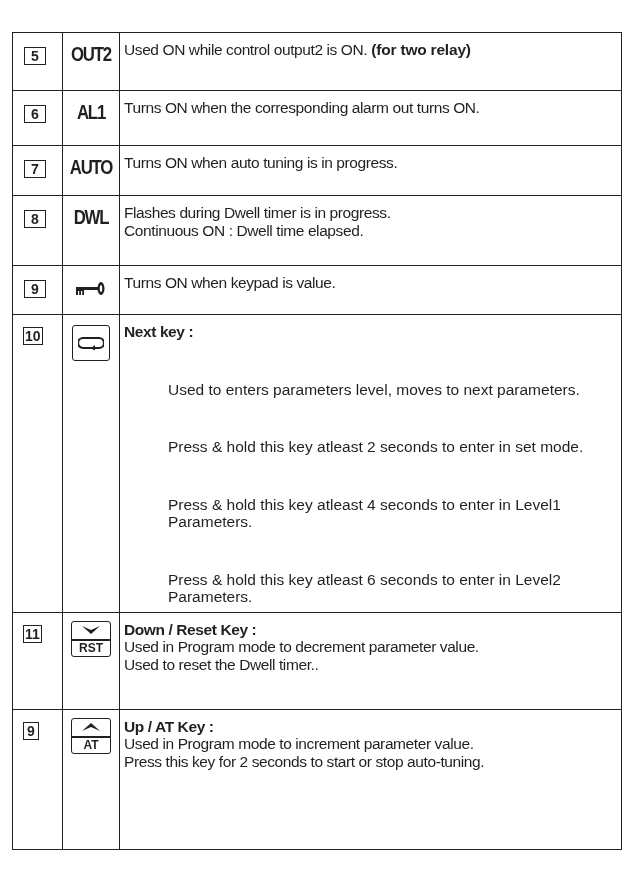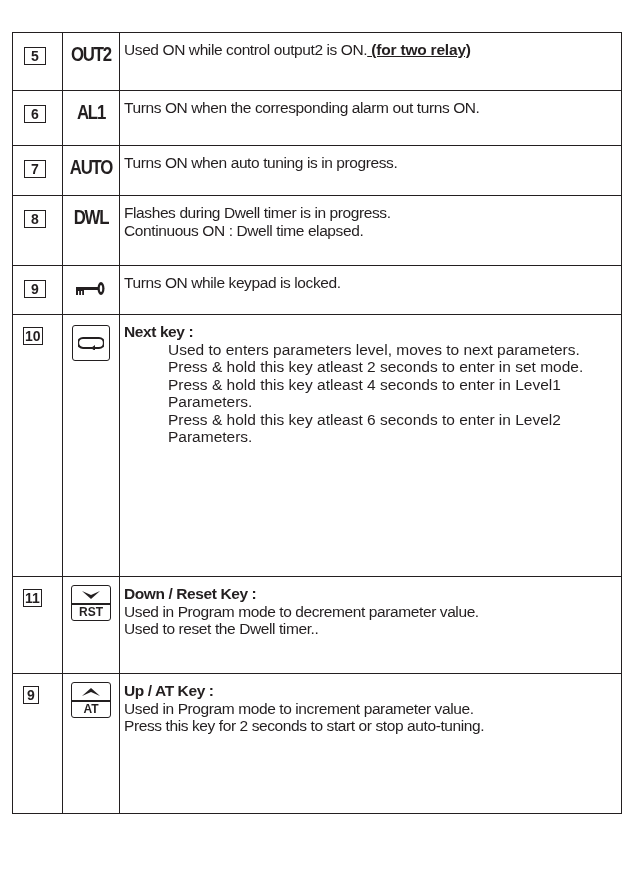--- a/index.html
+++ b/index.html
@@ -9,22 +9,22 @@
           border-collapse:collapse; table-layout:fixed; }
   td { border:1.5px solid #231f20; vertical-align:top; padding:0; }
   col.c1 { width:50px; } col.c2 { width:57px; }
   .num { display:inline-block; border:1.5px solid #231f20; font-weight:bold;
          font-size:14px; line-height:16px; padding:0 4px; margin:14px 0 0 11px; min-width:12px; text-align:center; }
   .num.two { padding:0 1px; margin-left:10px; margin-top:12px; }
   .sym { text-align:center; font-family:"Liberation Sans Narrow","Liberation Sans", sans-serif;
          font-weight:bold; font-size:21px; letter-spacing:-1.5px; transform:scaleX(0.8);
          padding-top:10px; line-height:22px; }
   .desc { font-size:15.5px; line-height:17.5px; padding:8px 5px 6px 4px; letter-spacing:-0.4px; }
-  .desc b { letter-spacing:-0.2px;text-decoration:underline; }
-  .indent { padding-left:44px; letter-spacing:0; }
+  .desc b { letter-spacing:-0.2px; }
+  .indent { padding-left:44px; letter-spacing:0;margin-top:40px; }
   .key { width:38px; height:36px; margin:10px auto 0; border:1.5px solid #231f20; border-radius:3px; box-sizing:border-box; display:flex; align-items:center; justify-content:center; }
   .key2 { width:38px; margin:8px auto 0; border:1.5px solid #231f20; border-radius:3px; }
   .key2 .top { height:17px; border-bottom:2px solid #231f20; display:flex; align-items:center; justify-content:center; }
   .key2 .bot { font-weight:bold; font-size:12px; text-align:center; line-height:15px; }
 </style>
 </head>
 <body>
 
 <table>
   <colgroup>
@@ -74,21 +74,21 @@
     <td style="text-align:center">
       <svg width="38" height="20" viewBox="0 0 38 20" style="margin-top:14px">
         <rect x="4" y="7" width="22" height="3" fill="#231f20"></rect>
         <rect x="4" y="9" width="8" height="6" fill="#231f20"></rect>
         <rect x="6" y="11" width="1.2" height="4" fill="#fff"></rect>
             <rect x="9" y="11" width="1.2" height="4" fill="#fff"></rect>
         <ellipse cx="29" cy="8.5" rx="3.5" ry="6.5" fill="#231f20"></ellipse>
         <ellipse cx="29" cy="8.5" rx="1.2" ry="3.5" fill="#fff"></ellipse>
       </svg>
     </td>
-    <td class="desc"><span>Turns ON while keypad is locked.</span></td>
+    <td class="desc"><span>Turns ON when keypad is value.</span></td>
   </tr>
 
   <tr style="height:262px">
     <td><span class="num two">10</span></td>
     <td>
       <div class="key">
         <svg width="26" height="14" viewBox="0 0 26 14">
               <path d="M14 12 H5 A5 5 0 0 1 5 2 H21 A5 5 0 0 1 21 12 H17" fill="none" stroke="#231f20" stroke-width="2.2"></path>
               <path d="M13 12 L17 9 L17 15 Z" fill="#231f20"></path>
             </svg>

